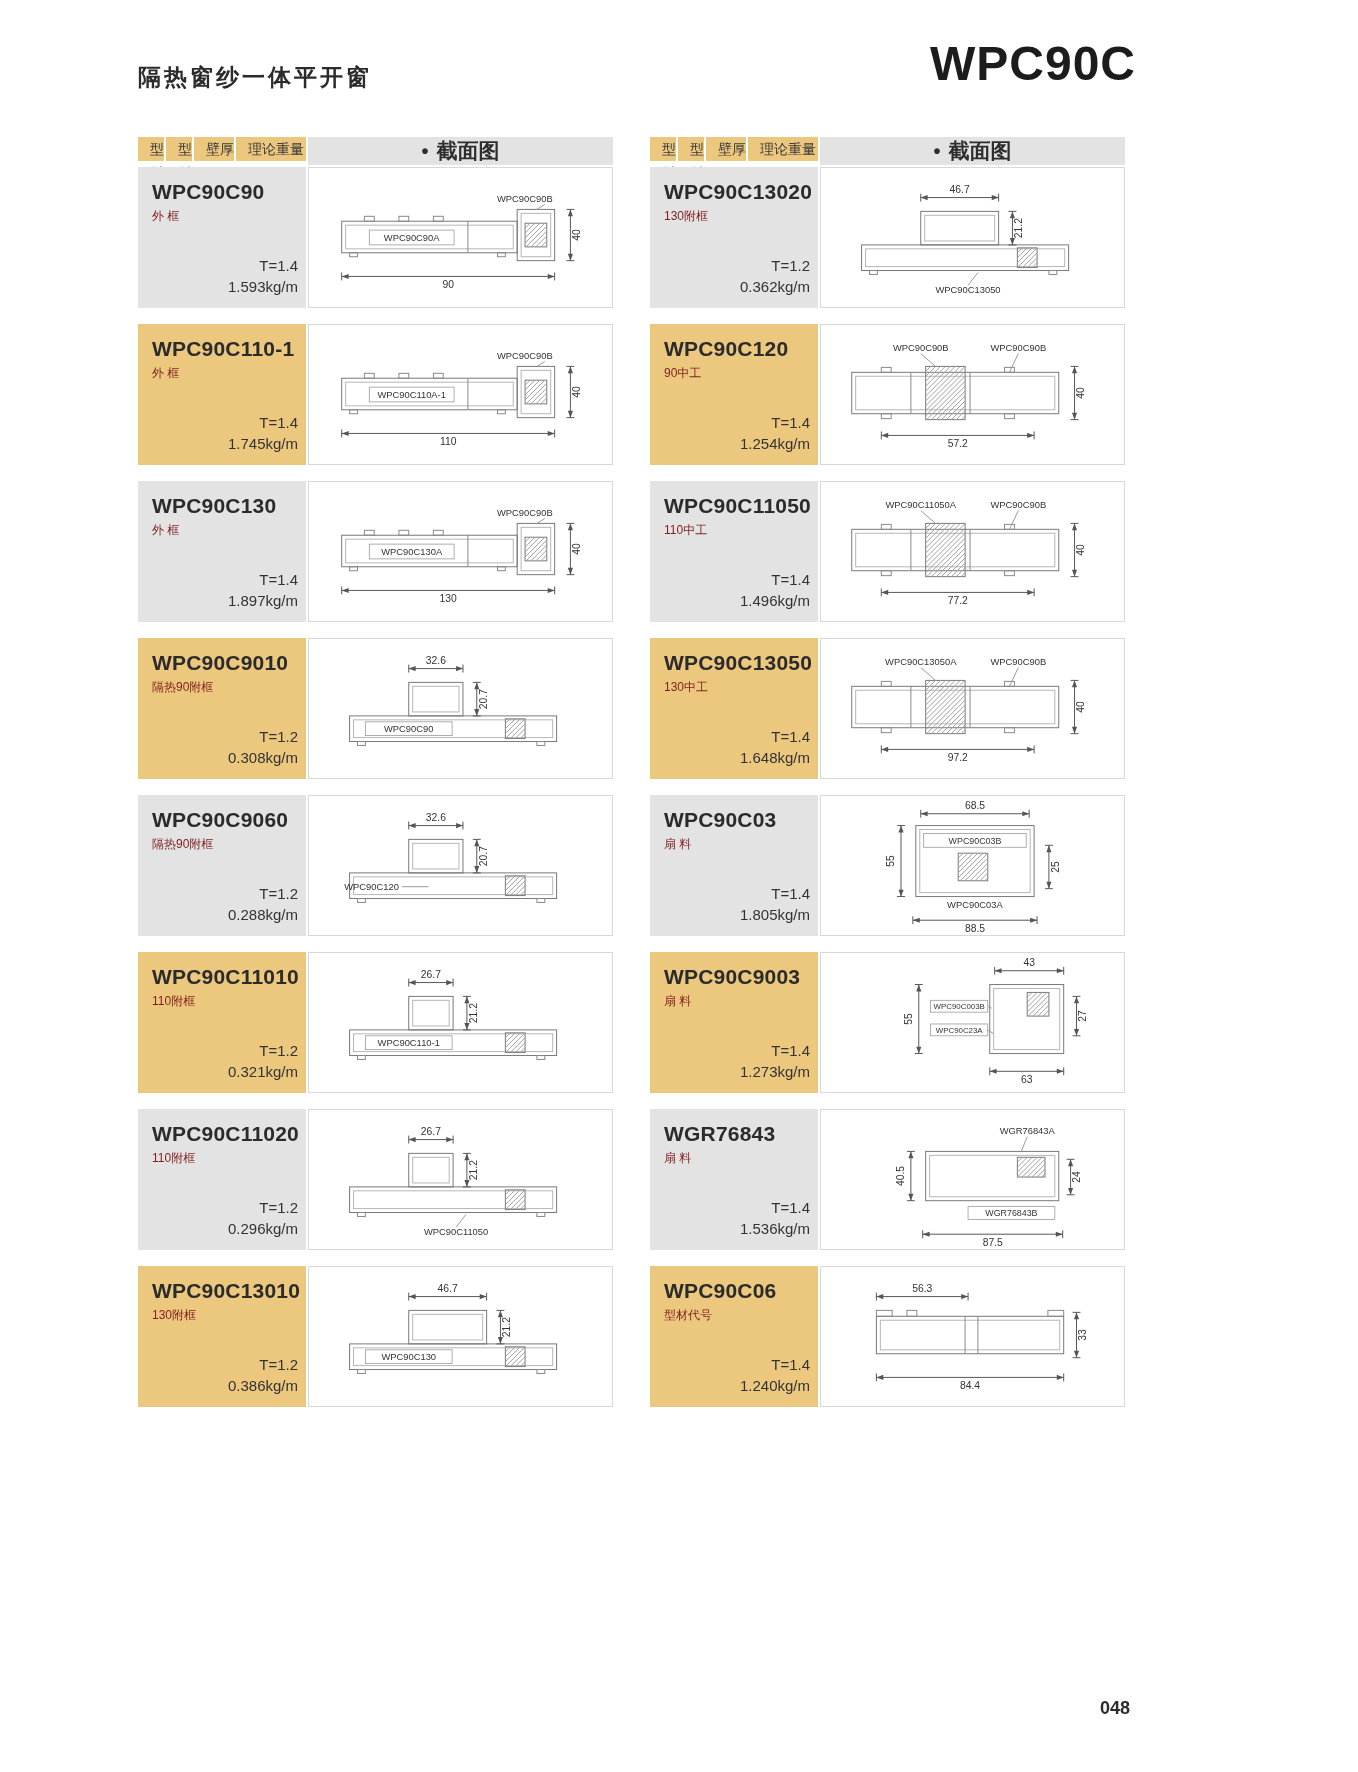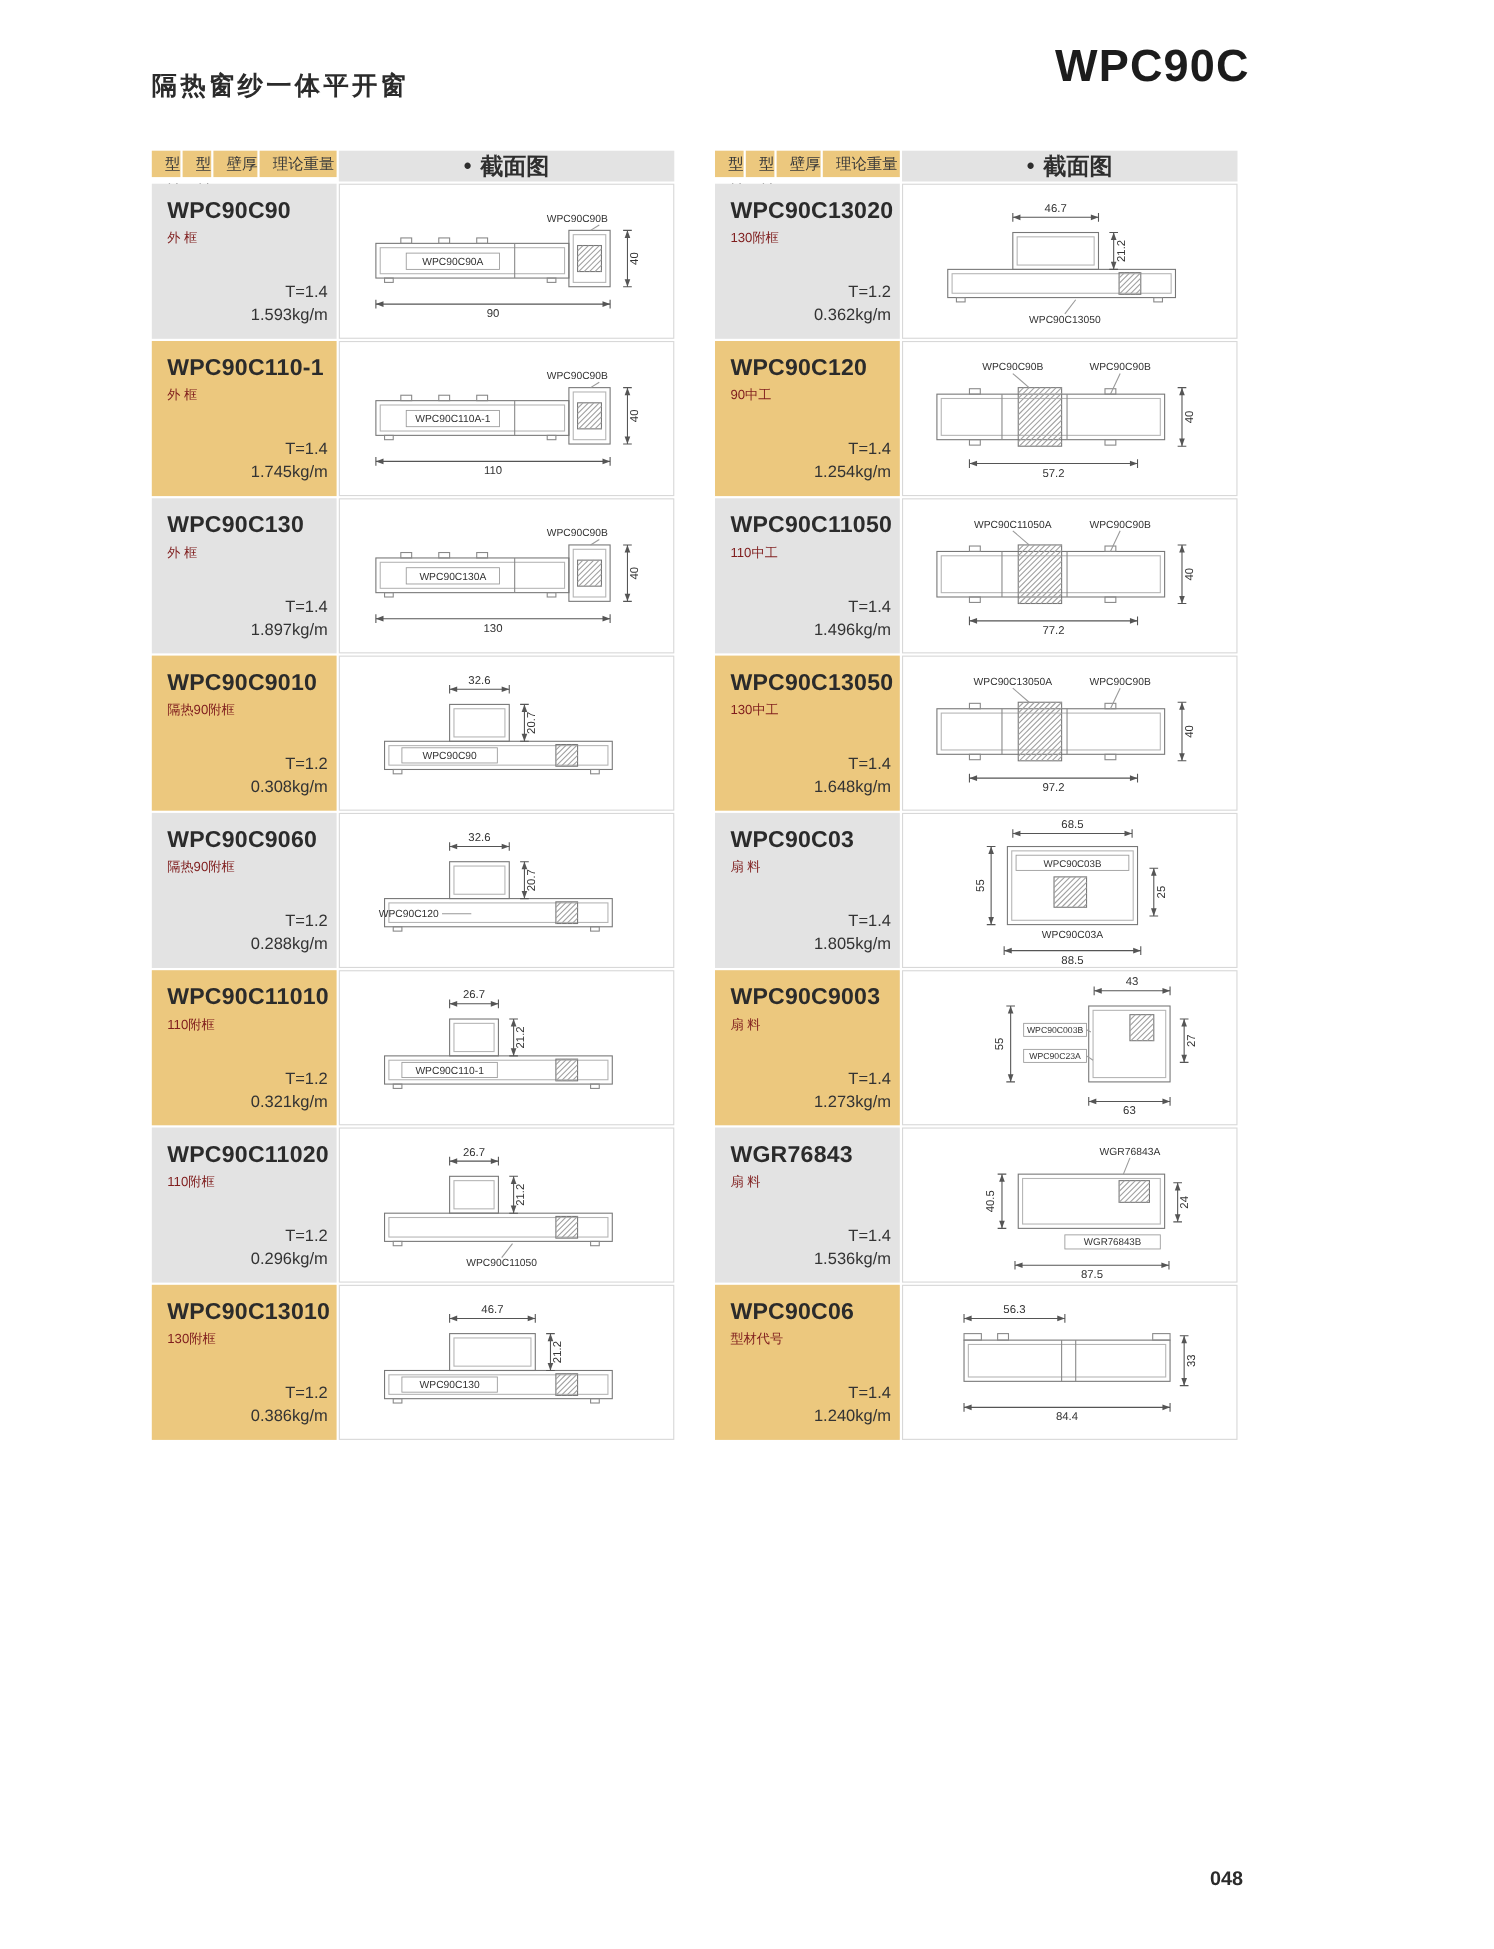--- a/index.html
+++ b/index.html
@@ -3,29 +3,29 @@
 <meta charset="utf-8">
 <style>
   html,body{margin:0;padding:0;}
   body{
     width:1358px;height:1772px;position:relative;background:#ffffff;
     font-family:"Liberation Sans", sans-serif;color:#333;
     -webkit-font-smoothing:antialiased;
   }
   .topbar{position:absolute;top:40px;left:138px;width:998px;display:flex;justify-content:space-between;align-items:flex-start;gap:26px;}
   .title-left{font-size:23px;font-weight:700;letter-spacing:3px;color:#2b2b2b;padding-top:22px;}
-  .title-right{font-size:41px;font-weight:800;letter-spacing:1px;color:#1c1c1c;line-height:1;}
+  .title-right{font-size:48px;font-weight:800;letter-spacing:1px;color:#1c1c1c;line-height:1;}
   .tables{position:absolute;top:137px;left:138px;display:flex;gap:37px;}
   .ptable{width:475px;}
   .thead{display:flex;gap:2px;margin-bottom:2px;}
   .thead-left{width:168px;display:flex;gap:2px;}
   .th-cell{background:var(--gold,#ECC87E);height:24px;line-height:24px;padding-left:12px;font-size:14px;color:#3a3a3a;}
   .th-section{flex:1;background:var(--gray,#E3E3E3);display:flex;align-items:center;justify-content:center;font-size:21px;font-weight:700;color:#2e2e2e;}
   .th-section .bullet{font-size:20px;margin-right:8px;line-height:1;}
-  .prow{display:flex;gap:2px;margin-bottom:2px;height:141px;}
+  .prow{display:flex;gap:2px;margin-bottom:16px;height:141px;}
   .info{width:168px;box-sizing:border-box;padding:13px 8px 11px 14px;display:flex;flex-direction:column;}
   .info.gold{background:var(--gold,#ECC87E);}
   .info.gray{background:var(--gray,#E3E3E3);}
   .code{font-size:21px;font-weight:700;color:#2b2b2b;letter-spacing:0.2px;}
   .pname{font-size:12px;margin-top:4px;color:#7f1d1d;}
   .meta{margin-top:auto;font-size:15px;line-height:1.4;color:#333;text-align:right;}
   .diagram{flex:1;background:#fff;border:1px solid #d8d8d8;box-sizing:border-box;overflow:hidden;}
   .diagram svg{display:block;}
   .pagenum{position:absolute;top:1698px;right:228px;font-size:18px;font-weight:700;color:#2b2b2b;text-align:center;}
 </style>

